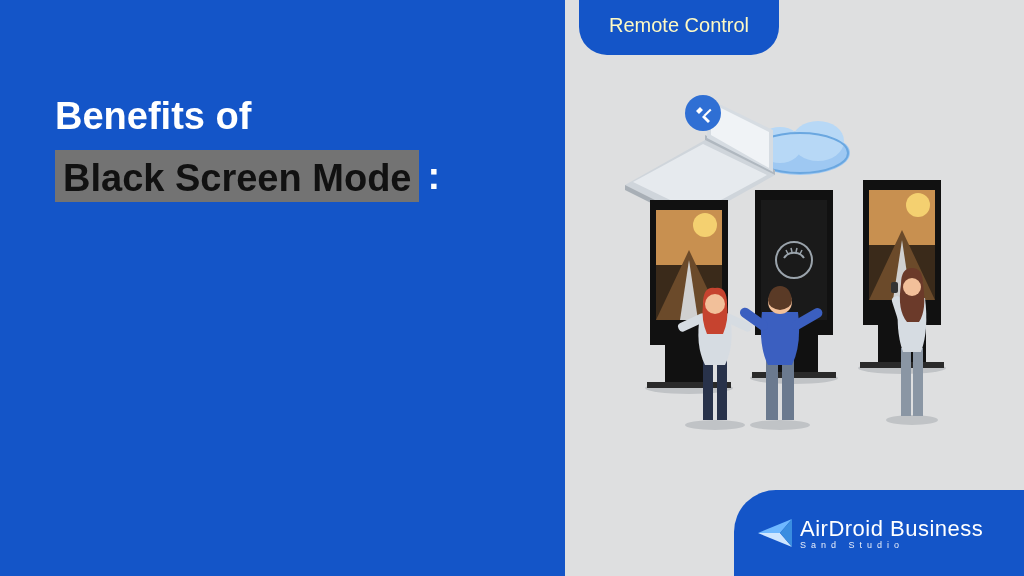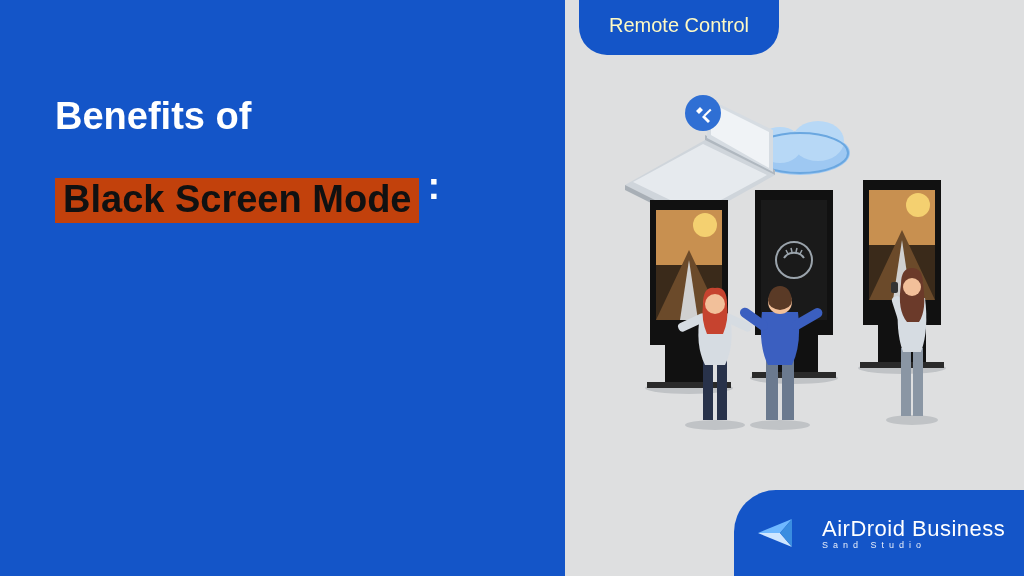--- a/index.html
+++ b/index.html
@@ -26,27 +26,26 @@
     font-size: 38px;
     font-weight: 700;
     margin-bottom: 12px;
   }
   .title-line2-wrap {
     display: inline-flex;
     align-items: center;
     margin-bottom: 38px;
   }
   .title-line2-box {
-    background: #c2410c;
+    background: #737373;
     color: #111;
     font-size: 38px;
     font-weight: 700;
-    padding: 0 8px 2px 8px;
+    padding: 7px 8px 2px 8px;
     display: inline-block;
-    margin-top: 28px;
   }
   .title-colon {
     font-size: 38px;
     font-weight: 700;
     color: #fff;
     margin-left: 8px;
   }
   .bullets {
     list-style: disc;
     padding-left: 28px;
@@ -80,21 +79,21 @@
     border-top-left-radius: 42px;
     display: flex;
     align-items: center;
     padding-left: 22px;
     color: #fff;
   }
   .logo-arrow {
     flex-shrink: 0;
   }
   .logo-text-wrap {
-    margin-left: 26px;
+    margin-left: 4px;
     display: flex;
     flex-direction: column;
   }
   .logo-main {
     font-size: 22px;
     font-weight: 400;
     letter-spacing: 0.5px;
   }
   .logo-sub {
     font-size: 9px;

